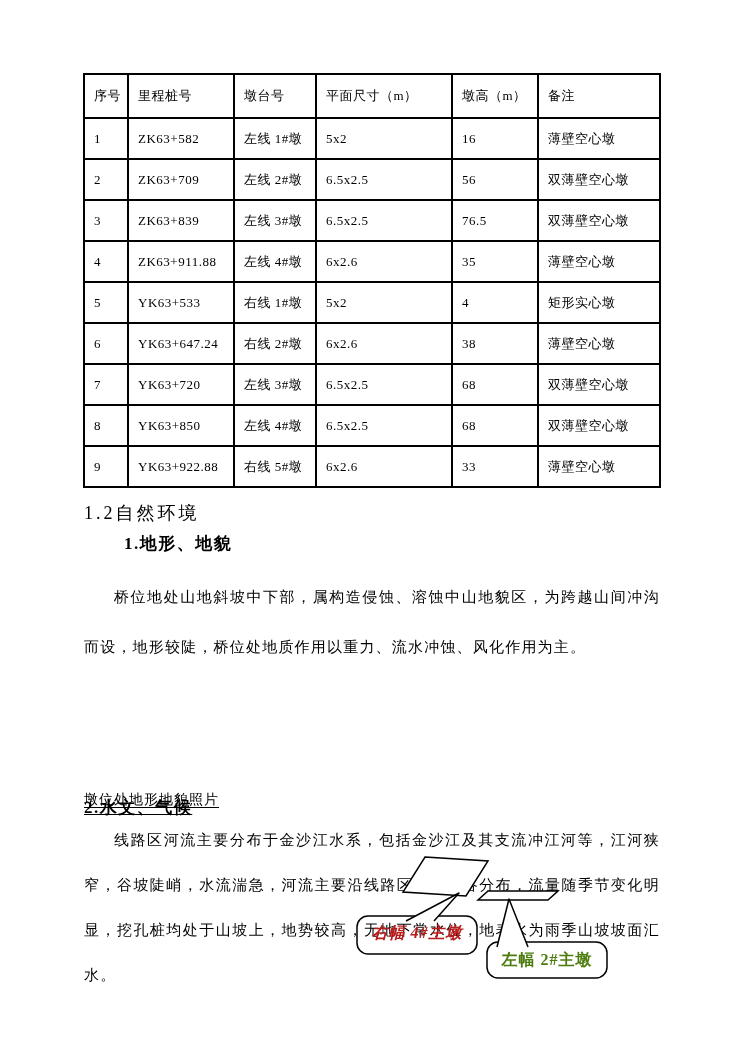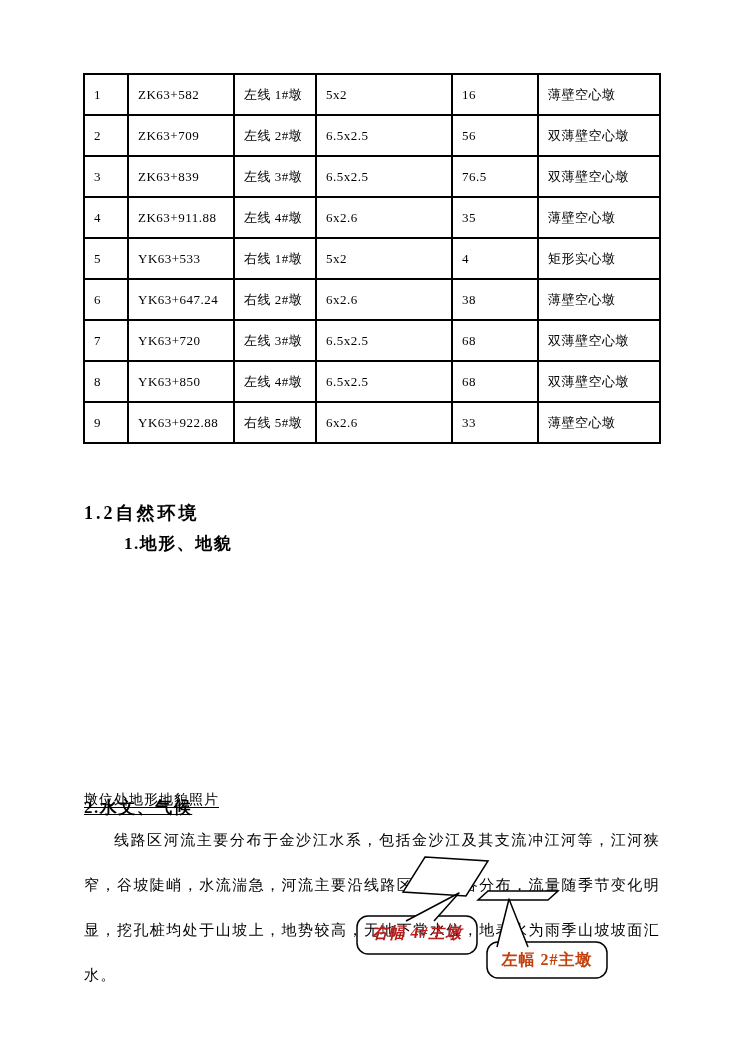--- a/index.html
+++ b/index.html
@@ -25,21 +25,21 @@
     vertical-align: middle;
     letter-spacing: 0.5px;
     overflow: hidden; white-space: nowrap;
   }
   tr.hdr-row  { height: 44px; }
   tr.data-row { height: 41px; }
 
   
   .h-natural {
     position: absolute; left: 84px; top: 501px;
-    font-size: 18px; letter-spacing: 3px; font-weight: bold;
+    font-size: 18px; letter-spacing: 3px; font-weight: normal;
   }
   .h-sub1 {
     position: absolute; left: 124px; top: 532px;
     font-size: 17px; font-weight: bold; letter-spacing: 1.5px;
   }
   .para1 {
     position: absolute; left: 84px; top: 572px; width: 576px;
     font-size: 15px; line-height: 50px; letter-spacing: 1.2px;
     text-align: justify; text-indent: 2em;
   }
@@ -82,20 +82,28 @@
   <table class="pier-table">
     <colgroup>
       <col style="width:44px">
         <col style="width:106px">
         <col style="width:82px">
       <col style="width:136px">
         <col style="width:86px">
         <col style="width:122px">
     </colgroup>
     <tbody>
+      <tr class="hdr-row">
+        <td>序号</td>
+        <td>里程桩号</td>
+        <td>墩台号</td>
+        <td>平面尺寸（m）</td>
+        <td>墩高（m）</td>
+        <td>备注</td>
+      </tr>
       <tr class="data-row">
         <td>1</td>
         <td>ZK63+582</td>
         <td>左线 1#墩</td>
         <td>5x2</td>
         <td>16</td>
         <td>薄壁空心墩</td>
       </tr>
       <tr class="data-row">
         <td>2</td>
@@ -161,20 +169,21 @@
         <td>33</td>
         <td>薄壁空心墩</td>
       </tr>
     </tbody>
   </table>
 
   <div class="h-natural">1.2自然环境</div>
 
   <div class="h-sub1">1.地形、地貌</div>
 
+  <div class="para1">桥位地处山地斜坡中下部，属构造侵蚀、溶蚀中山地貌区，为跨越山间冲沟而设，地形较陡，桥位处地质作用以重力、流水冲蚀、风化作用为主。</div>
 
   <div class="photo-caption">墩位处地形地貌照片</div>
 
   <div class="h-sub2">2.水文、气候</div>
 
   <div class="para2">线路区河流主要分布于金沙江水系，包括金沙江及其支流冲江河等，江河狭窄，谷坡陡峭，水流湍急，河流主要沿线路区山涧沟谷分布，流量随季节变化明显，挖孔桩均处于山坡上，地势较高，无地下常水位，地表水为雨季山坡坡面汇水。</div>
 
   <svg class="overlay" viewBox="0 0 744 1052" xmlns="http://www.w3.org/2000/svg">
 
     <polygon points="425,857 488,861 466,896 403,892" fill="#ffffff" stroke="#000000" stroke-width="1.5"></polygon>
@@ -183,15 +192,15 @@
 
     <rect x="357" y="916" width="120" height="38" rx="11" fill="none" stroke="#000000" stroke-width="1.5"></rect>
 
     <rect x="487" y="942" width="120" height="36" rx="11" fill="none" stroke="#000000" stroke-width="1.5"></rect>
 
     <path d="M406,921 L459,893 L434,921" fill="#ffffff" stroke="#000000" stroke-width="1.5" stroke-linejoin="round"></path>
     <path d="M497,947 L509,899 L528,947" fill="#ffffff" stroke="#000000" stroke-width="1.5" stroke-linejoin="round"></path>
   </svg>
 
   <div class="callout-label callout-label-right" style="color: #b91c1c; font-style: italic;">右幅 4#主墩</div>
-  <div class="callout-label callout-label-left" style="color: #c2410c;">左幅 2#主墩</div>
+  <div class="callout-label callout-label-left" style="color: #4d7c0f;">左幅 2#主墩</div>
 
 </div>
 
 </body></html>

